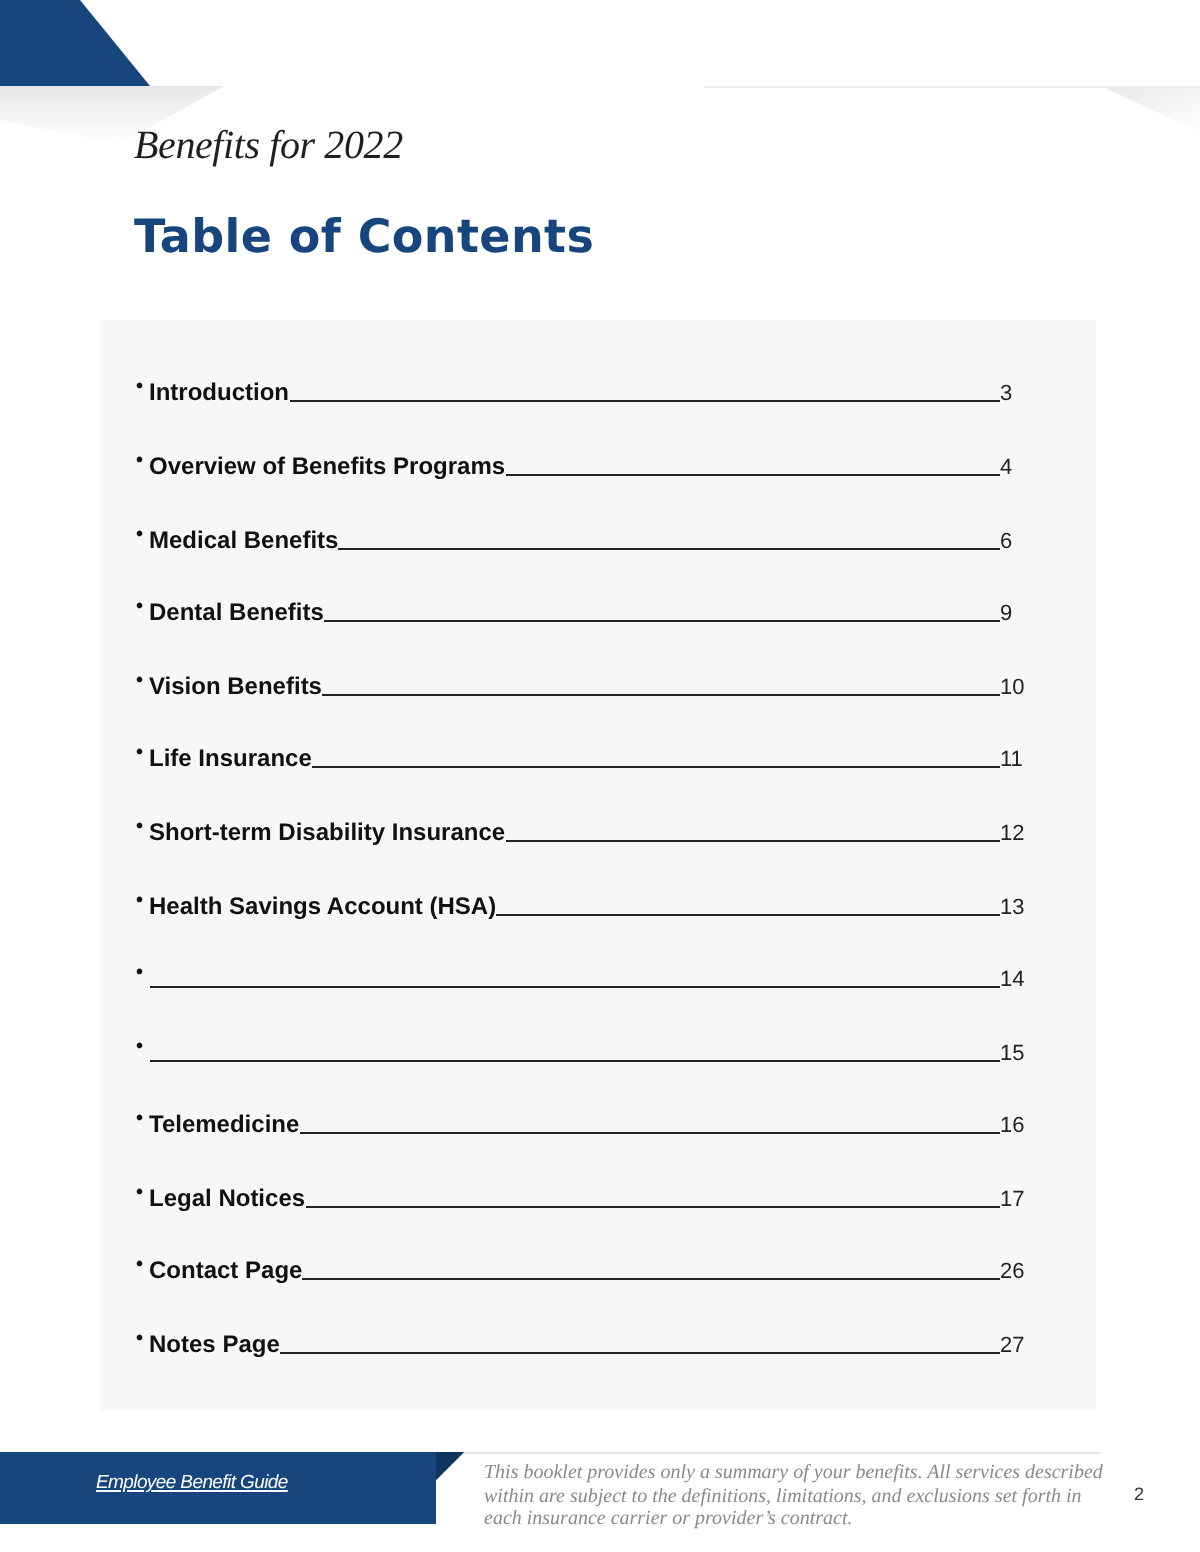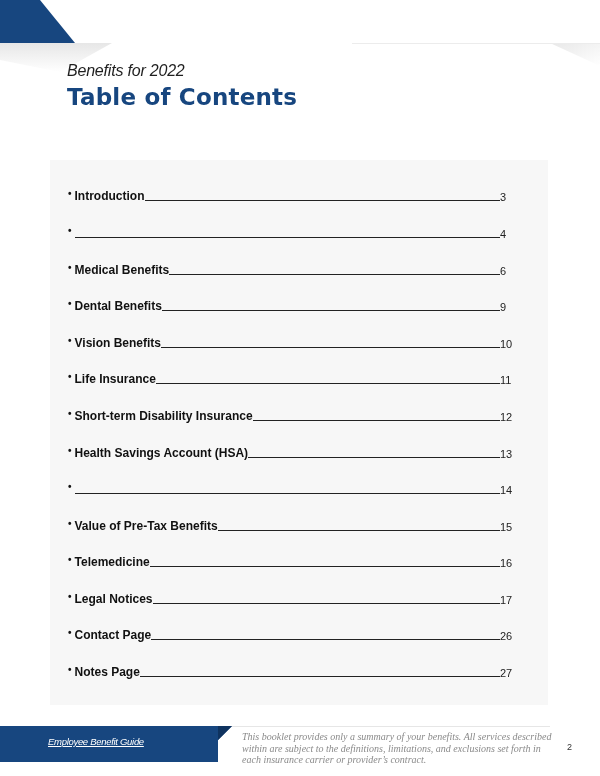--- a/index.html
+++ b/index.html
@@ -8,25 +8,25 @@
       background: #ffffff;
       font-family: "Liberation Sans", sans-serif;
     }
     .corner-shape { position: absolute; left: 0; top: 0; width: 600px; height: 80px; }
     .top-rule {
       position: absolute; left: 352px; top: 43px; width: 248px; height: 1px;
       background: #ececec;
     }
     .subtitle {
       position: absolute; left: 67px; top: 62px;
-      font-family: Liberation Sans, sans-serif; font-style: italic;
-      font-size: 16px; color: #1f1f1f; letter-spacing: -0.2px;
+      font-family: Liberation Serif, serif; font-style: italic;
+      font-size: 20px; color: #1f1f1f; letter-spacing: -0.2px;
     }
     .title {
-      position: absolute; left: 67px; top: 84px;
+      position: absolute; left: 67px; top: 106px;
       font-family: "DejaVu Sans", sans-serif; font-weight: bold;
       font-size: 23px; color: #17467f; letter-spacing: 0.2px;
     }
     .toc-panel {
       position: absolute; left: 50px; top: 160px; width: 498px; height: 545px;
       background: #f7f7f7;
     }
     .toc-list { list-style: none; margin: 0; padding: 0; }
     .toc-item {
       position: absolute; left: 18px; width: 446px; height: 18px;
@@ -93,20 +93,21 @@
 <div class="toc-panel">
   <ul class="toc-list">
     <li class="toc-item" style="top:26px">
       <span class="toc-bullet">•</span>
       <span class="toc-label">Introduction</span>
       <span class="toc-leader"></span>
       <span class="toc-page">3</span>
     </li>
     <li class="toc-item" style="top:63px">
       <span class="toc-bullet">•</span>
+      <span class="toc-label">Overview of Benefits Programs</span>
       <span class="toc-leader"></span>
       <span class="toc-page">4</span>
     </li>
     <li class="toc-item" style="top:100px">
       <span class="toc-bullet">•</span>
       <span class="toc-label">Medical Benefits</span>
       <span class="toc-leader"></span>
       <span class="toc-page">6</span>
     </li>
     <li class="toc-item" style="top:136px">
@@ -139,21 +140,20 @@
       <span class="toc-leader"></span>
       <span class="toc-page">13</span>
     </li>
     <li class="toc-item" style="top:319px">
       <span class="toc-bullet">•</span>
       <span class="toc-leader"></span>
       <span class="toc-page">14</span>
     </li>
     <li class="toc-item" style="top:356px">
       <span class="toc-bullet">•</span>
-      <span class="toc-label">Value of Pre-Tax Benefits</span>
       <span class="toc-leader"></span>
       <span class="toc-page">15</span>
     </li>
     <li class="toc-item" style="top:392px">
       <span class="toc-bullet">•</span>
       <span class="toc-label">Telemedicine</span>
       <span class="toc-leader"></span>
       <span class="toc-page">16</span>
     </li>
     <li class="toc-item" style="top:429px">

